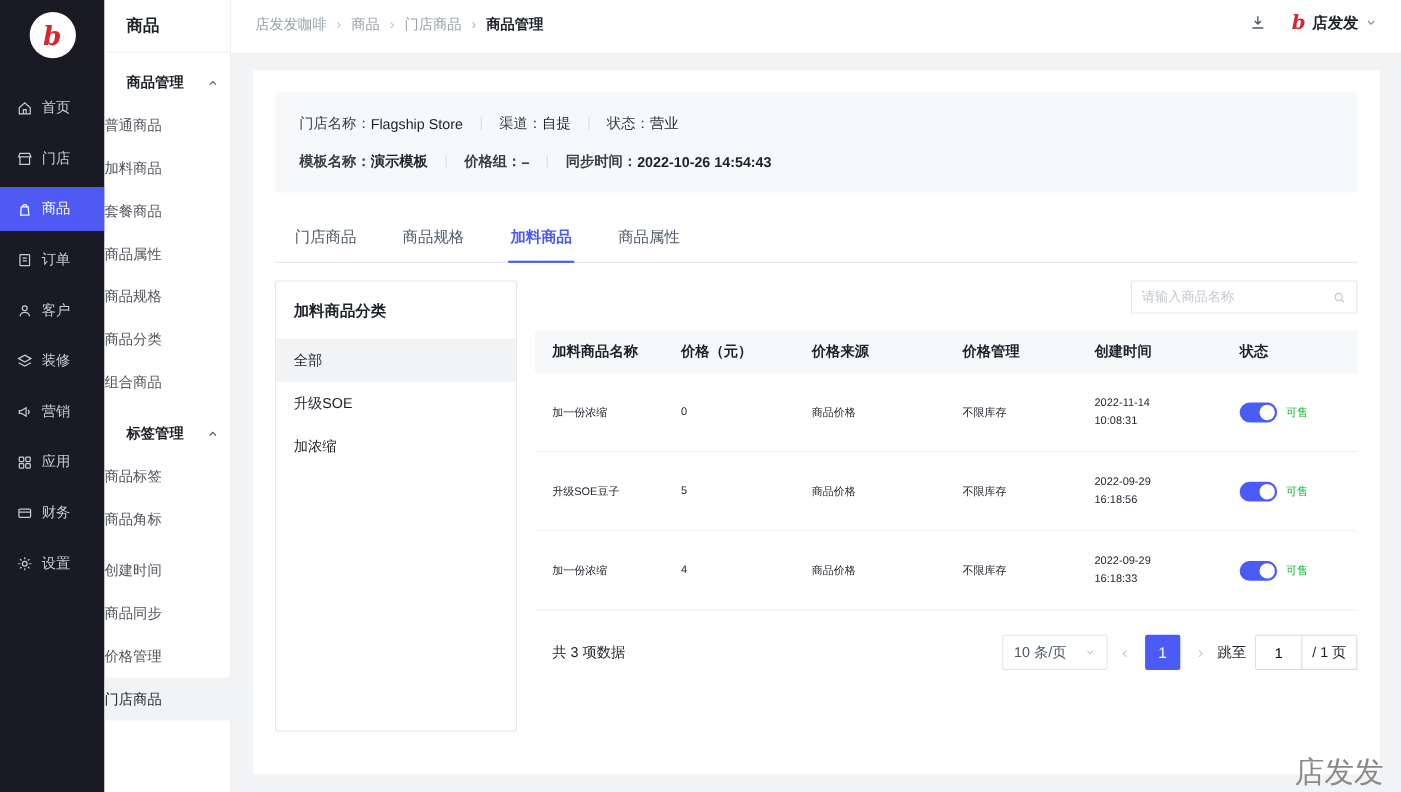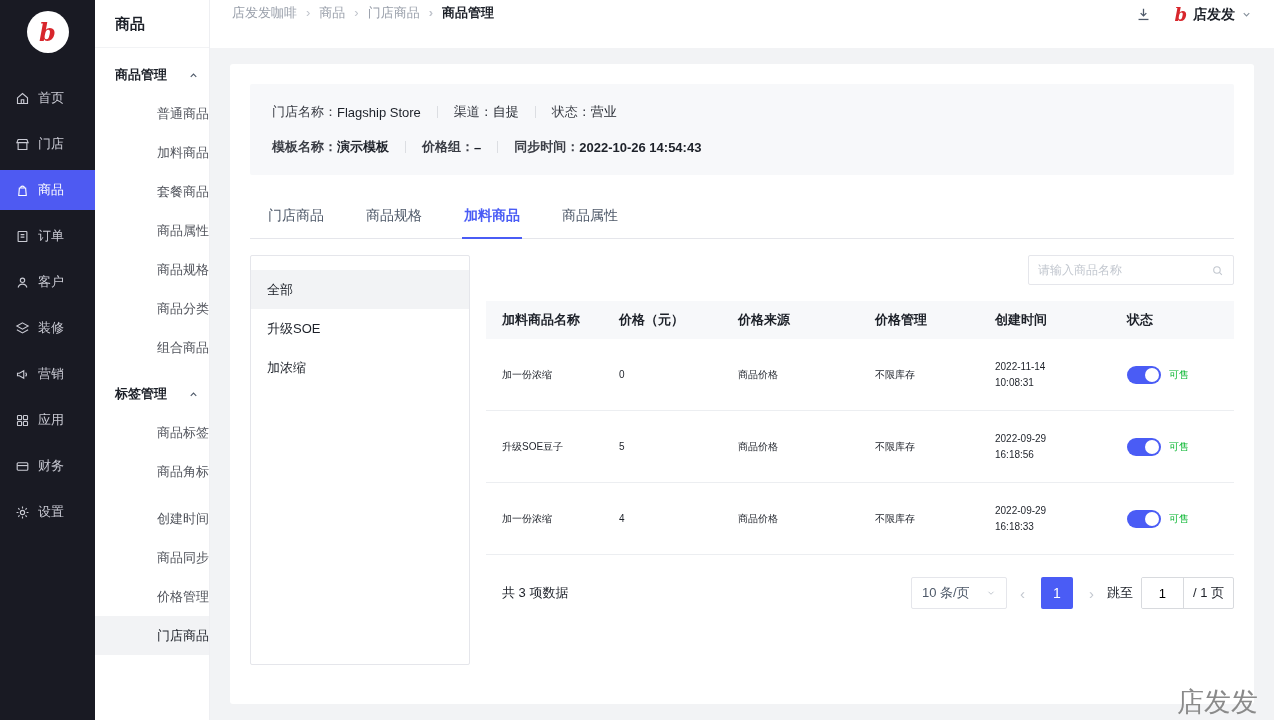--- a/index.html
+++ b/index.html
@@ -18,26 +18,26 @@
   .nav { margin-top:14px; display:flex; flex-direction:column; }
   .nav-item { height:40px; margin-bottom:6px; display:flex; align-items:center; gap:8px; padding-left:15px; cursor:pointer; font-size:13px; }
   .nav-item svg { width:15px; height:15px; flex-shrink:0; }
   .nav-item.active { background:#4e5af2; color:#fff; }
 
   
   .submenu { width:115px; background:#fff; border-right:1px solid #eeeff2; flex-shrink:0; overflow:hidden; }
   .submenu-title { height:48px; line-height:48px; padding-left:20px; font-size:15px; font-weight:bold; border-bottom:1px solid #f2f3f5; }
   .submenu-group-header { display:flex; align-items:center; justify-content:space-between; padding:0 10px 0 20px; height:38px; margin-top:8px; font-weight:bold; font-size:13px; cursor:pointer; }
   .submenu-group-header svg { width:11px; height:11px; color:#4e5969; }
-  .submenu-item { height:39px; line-height:39px; padding-left:20px; color:#51545c; font-size:13px; cursor:pointer; white-space:nowrap;text-align:right; }
+  .submenu-item { height:39px; line-height:39px; color:#51545c; font-size:13px; cursor:pointer; white-space:nowrap; }
   .submenu-item.active { background:#f2f3f5; color:#1d2129; }
 
   
   .main { flex:1; min-width:0; display:flex; flex-direction:column; position:relative; }
-  .topbar { height:48px; background:#fff; display:flex; align-items:flex-start; padding:4px 22px; flex-shrink:0; }
+  .topbar { height:48px; background:#fff; display:flex; align-items:flex-end; padding:17px 22px; flex-shrink:0; }
   .breadcrumb { display:flex; align-items:center; color:#9aa0ab; font-size:13px; }
   .crumb { cursor:pointer; }
   .crumb + .crumb::before { content:"›"; margin:0 9px; color:#c0c4cc; }
   .crumb.current { color:#1d2129; font-weight:bold; cursor:default; }
   .topbar-right { margin-left:auto; display:flex; align-items:center; gap:22px; }
   .icon-btn { color:#4e5969; cursor:pointer; display:flex; }
   .icon-btn svg { width:17px; height:17px; }
   .account { display:flex; align-items:center; gap:6px; cursor:pointer; }
   .account-logo { color:#d8262c; font-weight:bold; font-style:italic; font-size:18px; font-family:"DejaVu Serif",serif; }
   .account-name { font-size:14px; font-weight:bold; }
@@ -274,20 +274,21 @@
       <div class="tabs">
         <div class="tab">门店商品</div>
         <div class="tab">商品规格</div>
         <div class="tab active">加料商品</div>
         <div class="tab">商品属性</div>
       </div>
 
       <div class="body-row">
 
         <div class="category-panel">
+          <div class="category-title">加料商品分类</div>
           <div class="category-item active">全部</div>
           <div class="category-item">升级SOE</div>
           <div class="category-item">加浓缩</div>
         </div>
 
         <div class="right-panel">
           <div class="search-row">
             <div class="search-box">
               <input type="text" placeholder="请输入商品名称" style="">
               <svg viewBox="0 0 24 24" fill="none" stroke="currentColor" stroke-width="2">

